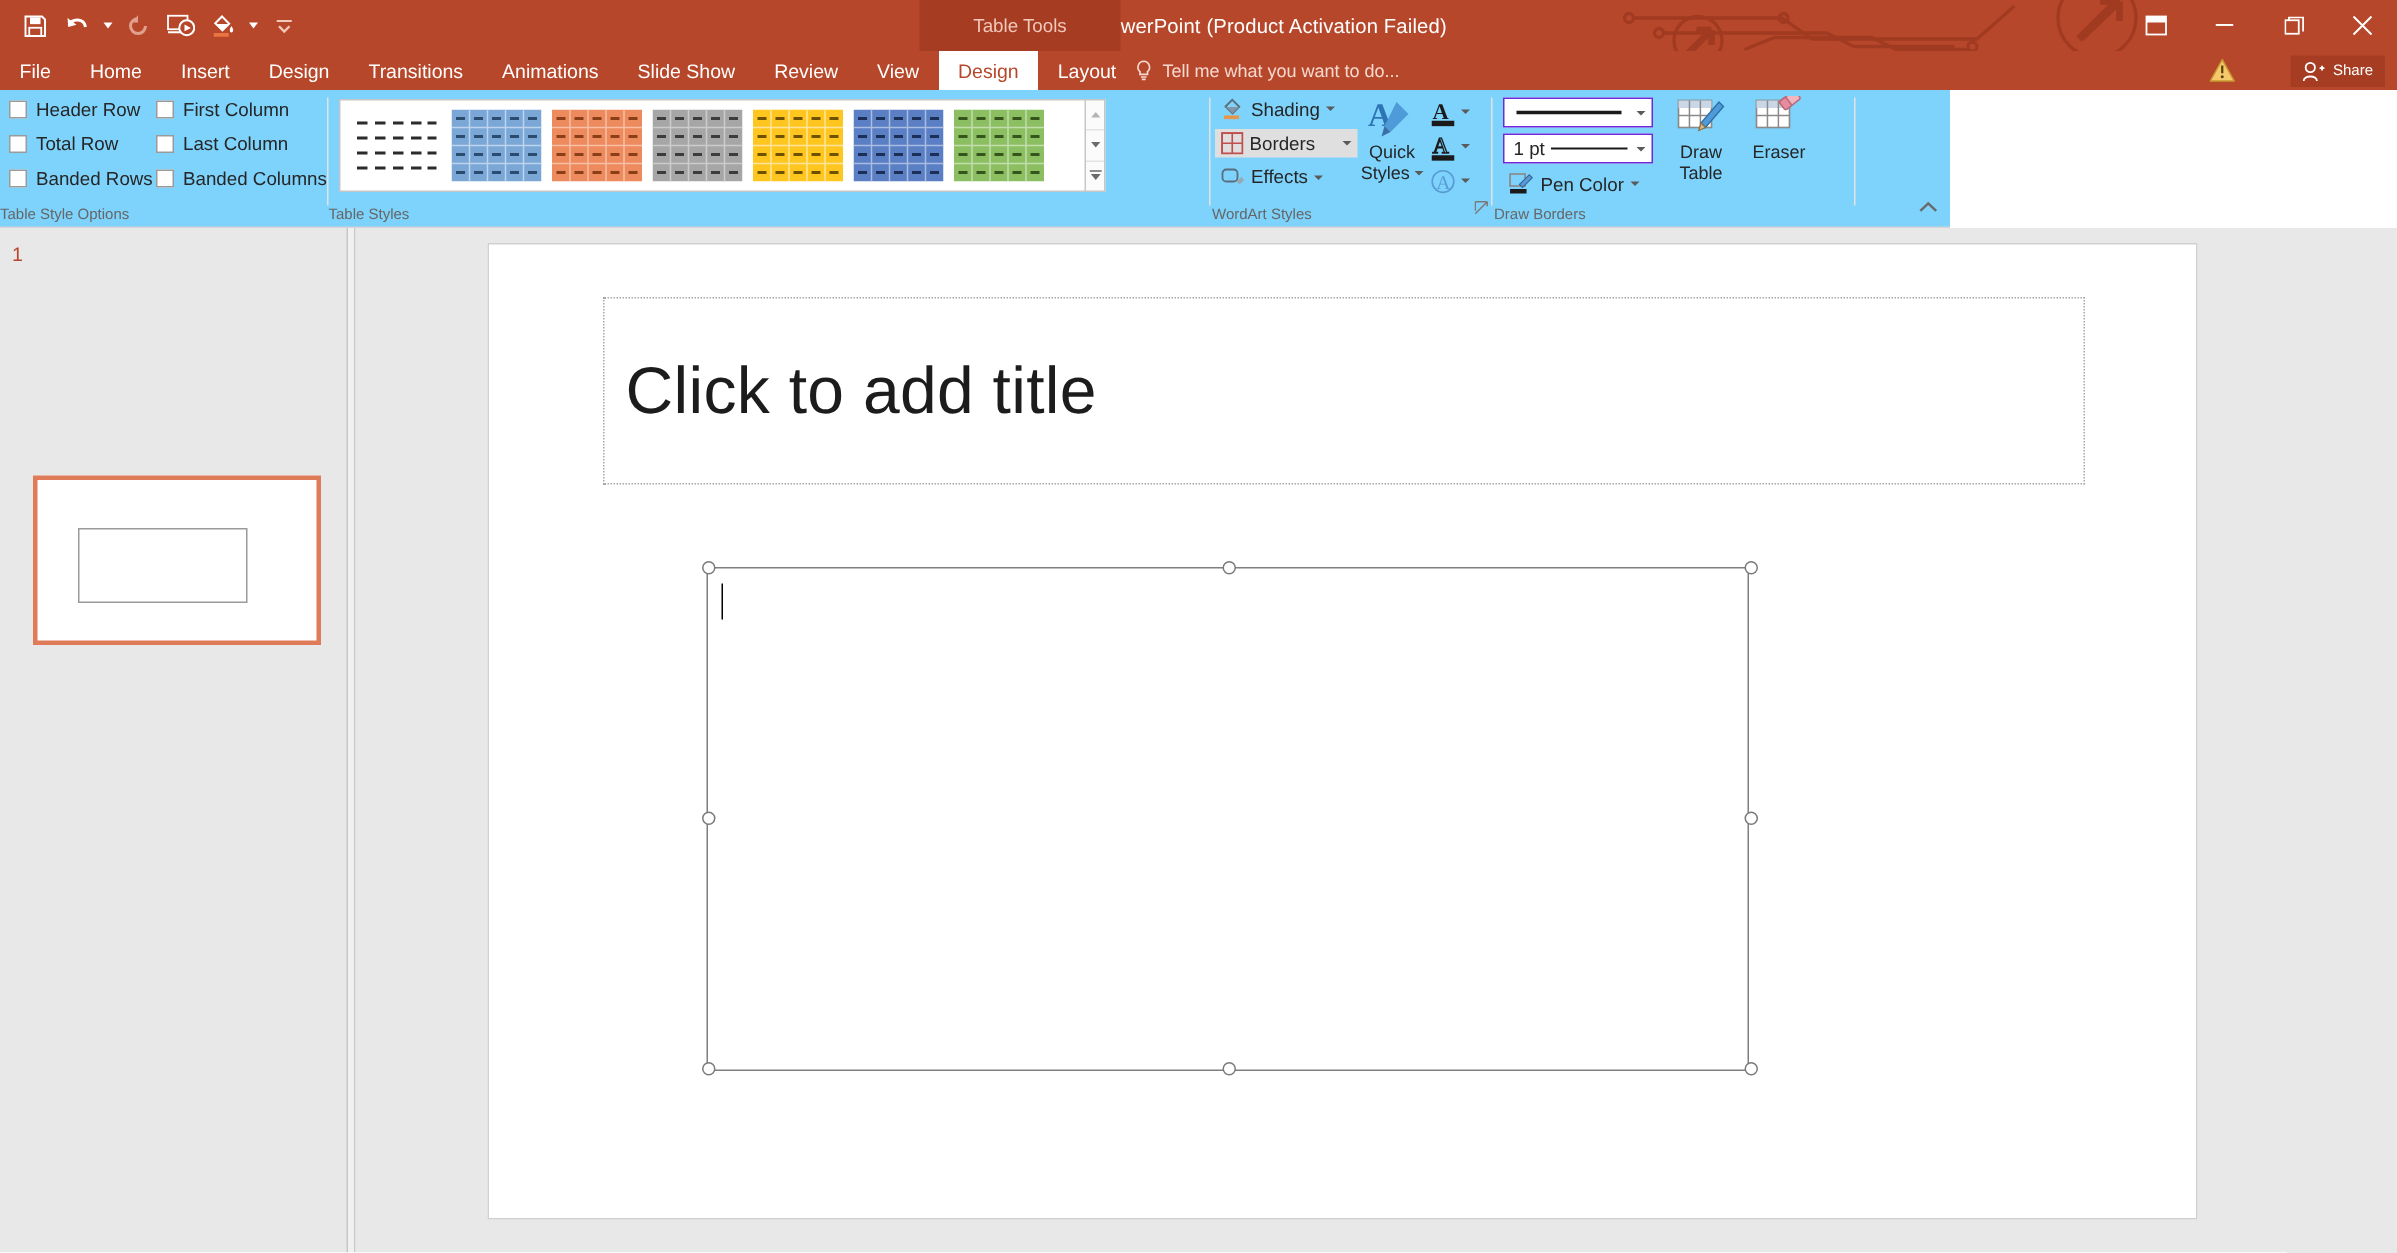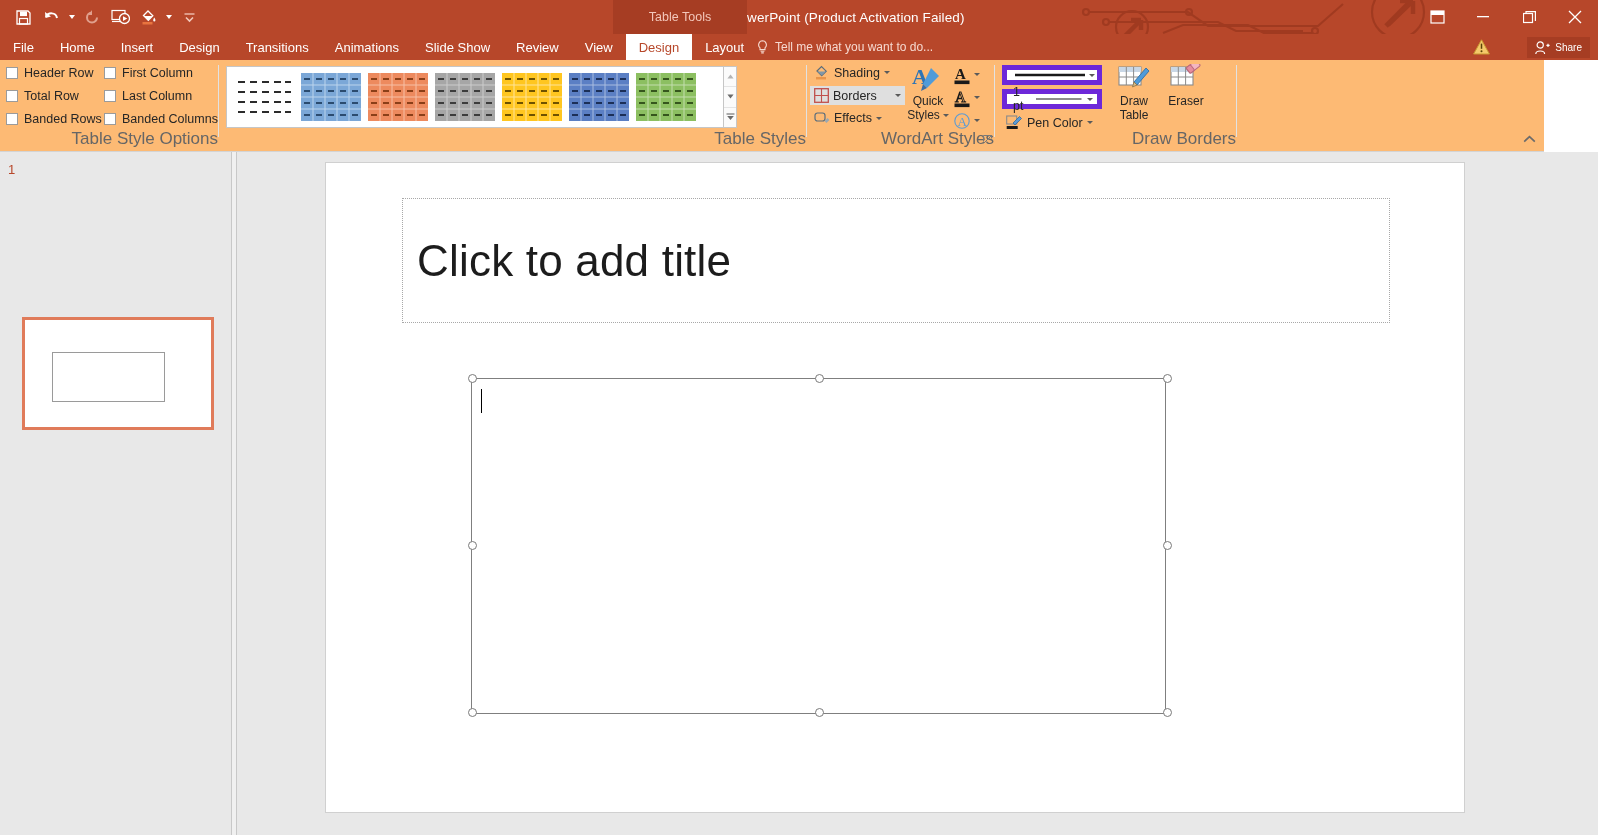--- a/index.html
+++ b/index.html
@@ -65,27 +65,27 @@
   }
   .share {
     position: absolute; right: 8px; top: 3px; height: 21px; padding: 0 8px;
     display: flex; align-items: center; gap: 5px;
     color: #ffffff; font-size: 10px; background: #a63d23; cursor: pointer;
   }
   .warnicon { position: absolute; right: 108px; top: 5px; cursor: pointer; }
 
   
   .ribbon {
-    position: absolute; left: 0; top: 60px; width: 1544px; height: 92px;
-    background: #fdba74; border-bottom: 1px solid #d4d4d4;
+    position: absolute; left: 0; top: 60px; width: 1300px; height: 92px;
+    background: #7dd3fc; border-bottom: 1px solid #d4d4d4;
   }
   .grp { position: absolute; top: 0; height: 92px; }
   .grp-label {
     position: absolute; bottom: 3px; left: 0; width: 100%;
-    text-align: right; font-size: 17px; color: #666666; white-space: nowrap;
+    text-align: left; font-size: 10px; color: #666666; white-space: nowrap;
   }
   .grp-sep { position: absolute; top: 5px; width: 1px; height: 72px; background: #e2e2e2; }
 
   
   .tso { left: 0; width: 218px; }
   .cbrow { position: absolute; display: flex; align-items: center; gap: 6px; font-size: 12.5px; color: #262626; cursor: pointer; }
   .cbox { width: 12px; height: 12px; border: 1px solid #9b9b9b; background: #fff; flex: none; }
 
   
   .tstyles { left: 219px; width: 587px; }
@@ -116,21 +116,21 @@
     font-size: 12px; color: #262626; line-height: 14px;
   }
   .small-caret { width: 0; height: 0; border-left: 3px solid transparent; border-right: 3px solid transparent; border-top: 3.5px solid #5a5a5a; }
   .ico-stack { position: absolute; left: 146px; top: 3px; width: 38px; }
   .ico-row { display: flex; align-items: center; gap: 3px; height: 23px; cursor: pointer; }
   .dlg-launcher { position: absolute; right: 2px; bottom: 4px; cursor: pointer; }
 
   
   .drawb { left: 996px; width: 240px; }
   .combo {
-    position: absolute; border: 5px solid #6d28d9; background: #fff;
+    position: absolute; border: 1px solid #6d28d9; background: #fff;
     display: flex; align-items: center; cursor: pointer;
   }
   .combo .cc { flex: 1; display: flex; align-items: center; padding-left: 6px; }
   .combo .carrow { width: 15px; display: flex; align-items: center; justify-content: center; }
   .bigbtn {
     position: absolute; width: 52px; display: flex; flex-direction: column;
     align-items: center; cursor: pointer; font-size: 12px; color: #262626; line-height: 14px; text-align: center;
   }
 
   .collapse-rib { position: absolute; right: 8px; bottom: 3px; cursor: pointer; }

